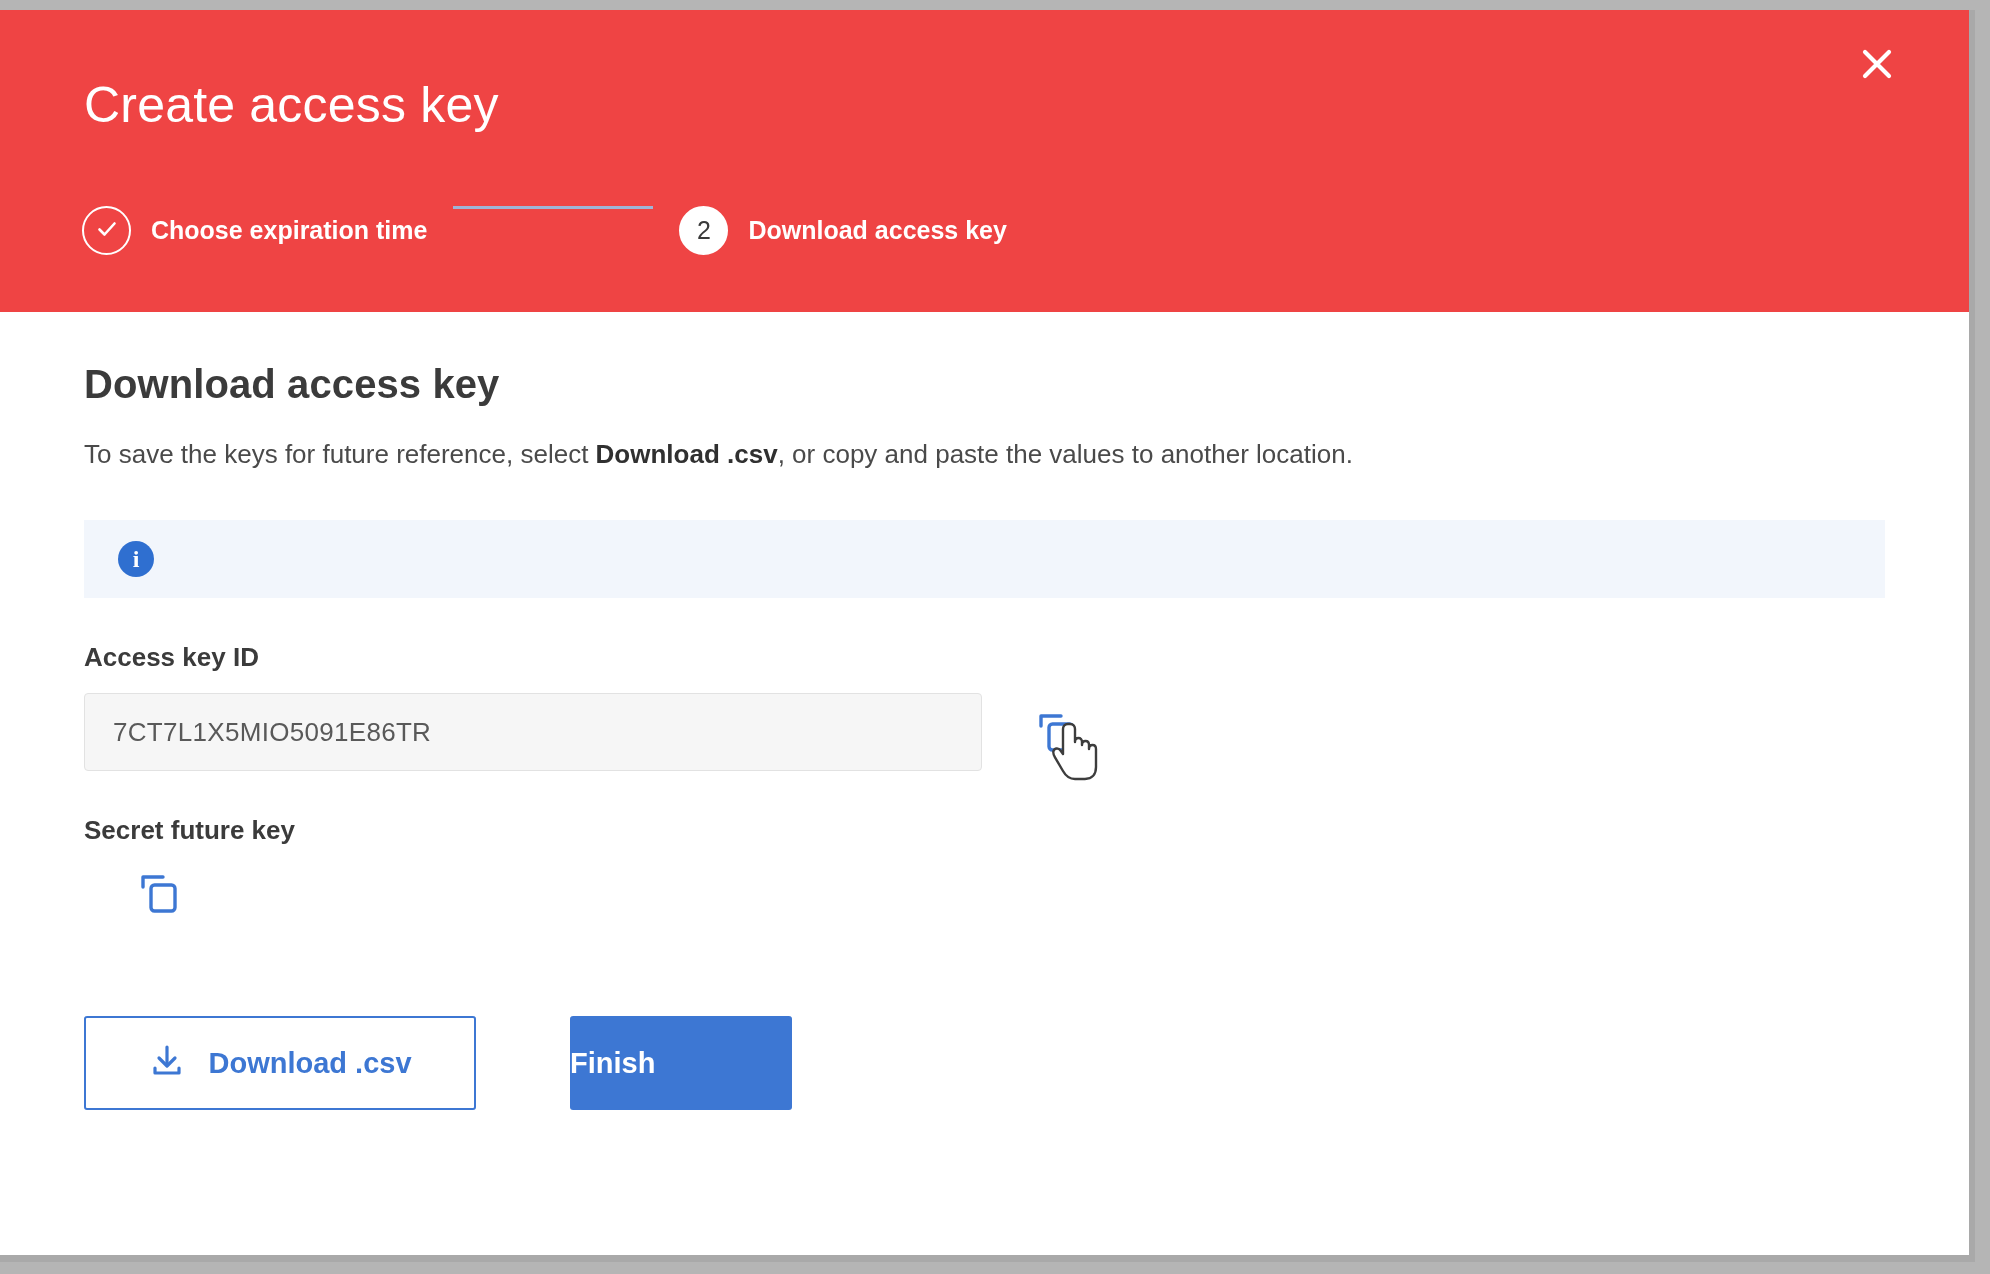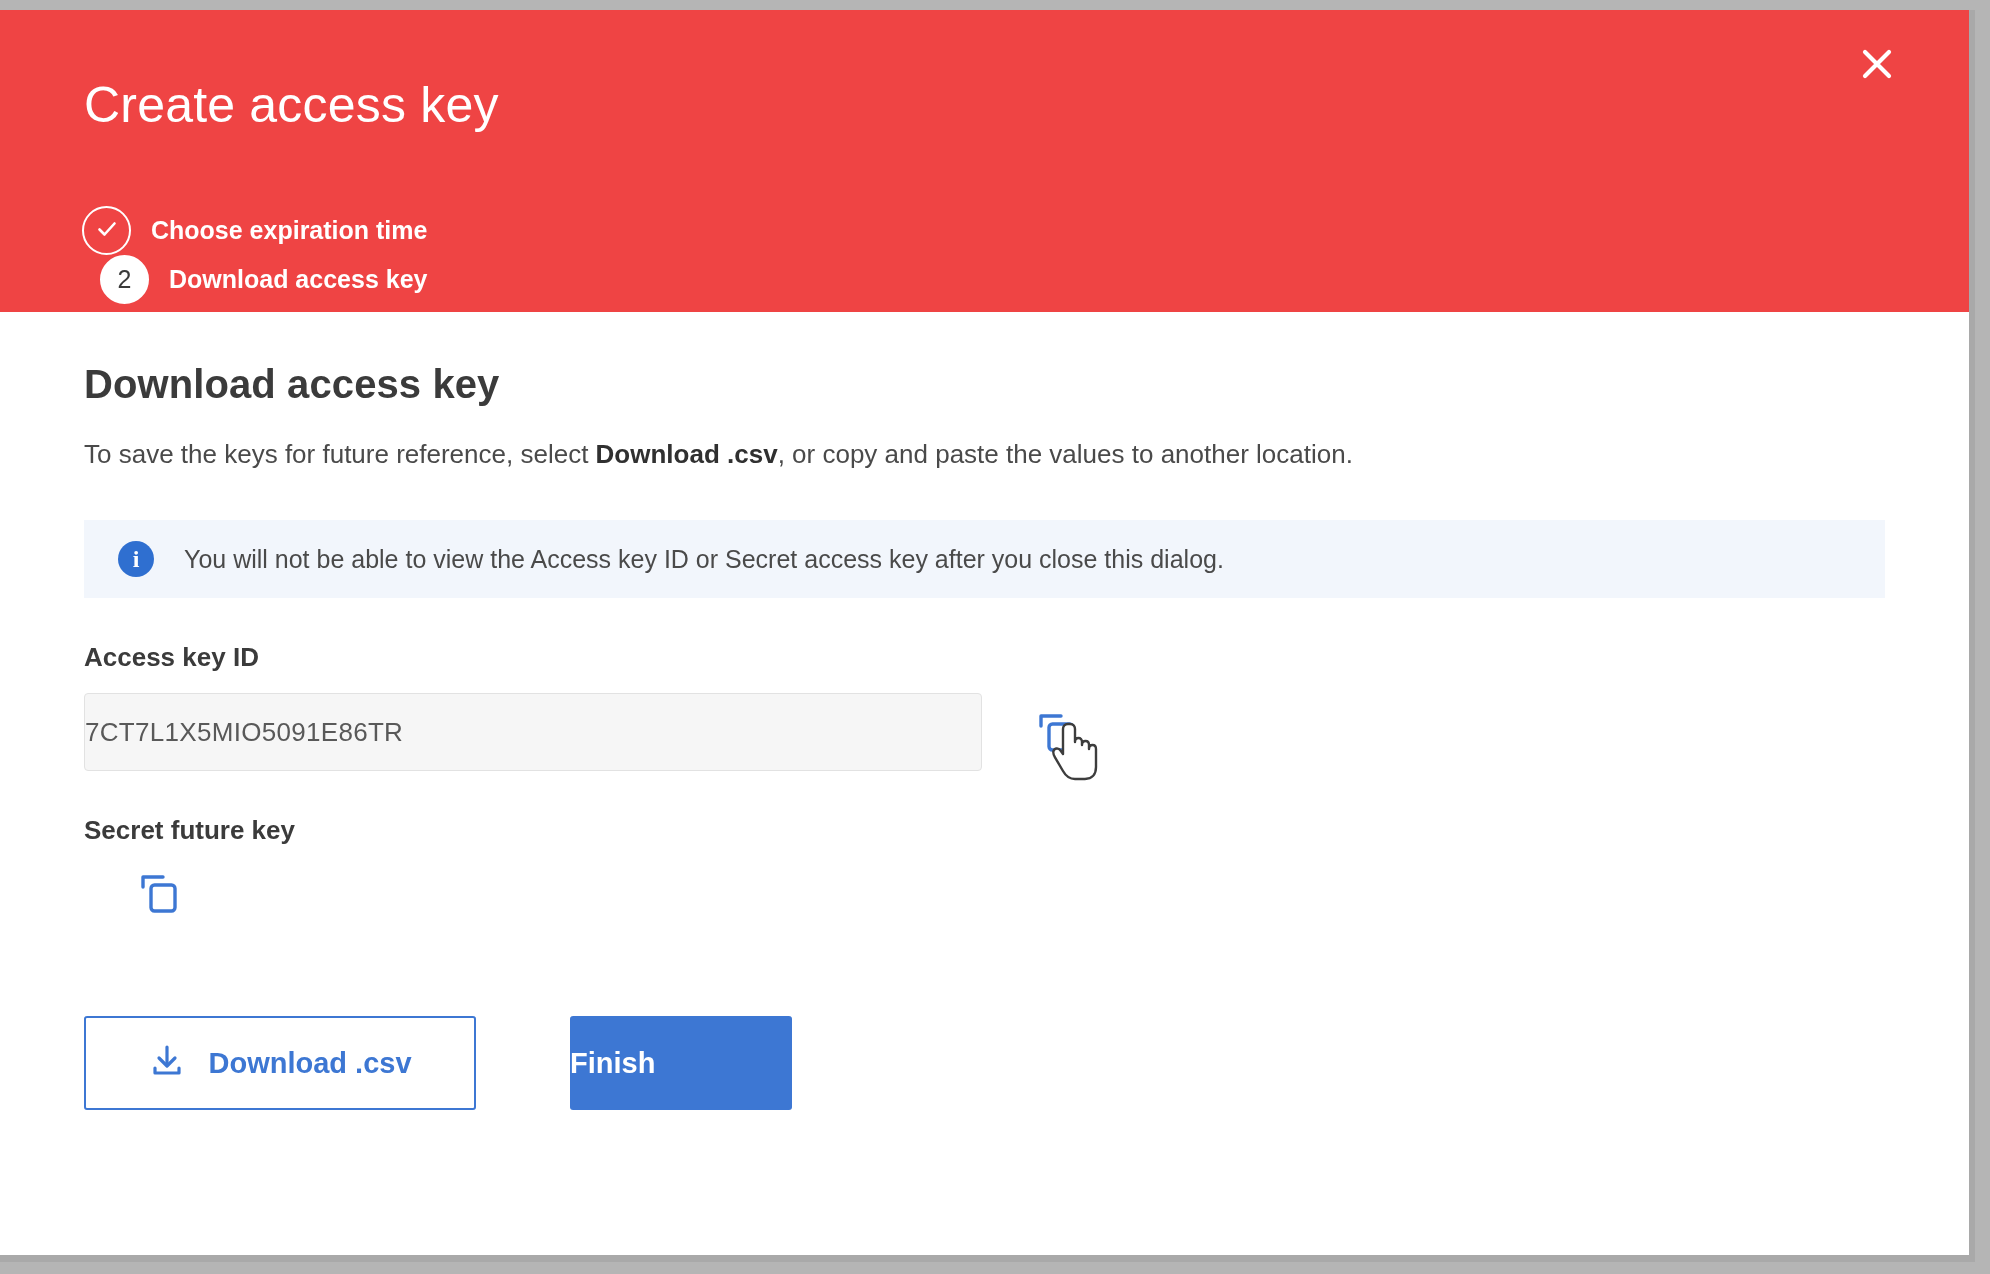--- a/index.html
+++ b/index.html
@@ -66,23 +66,22 @@
     line-height: 1.1;
     white-space: nowrap;
   }
 
   
   .stepper {
     position: absolute;
     left: 82px;
     top: 196px;
     display: flex;
-    align-items: flex-end;
+    align-items: flex-start;
     height: 56px;
-    flex-direction: column;
   }
   .step {
     display: flex;
     align-items: center;
     cursor: pointer;
   }
   .step-marker {
     width: 49px;
     height: 49px;
     border-radius: 50%;
@@ -185,20 +184,21 @@
   }
   .field-input {
     width: 898px;
     height: 78px;
     background: #f6f6f6;
     border: 1.5px solid #e2e2e2;
     border-radius: 4px;
     box-sizing: border-box;
     display: flex;
     align-items: center;
+    padding-left: 28px;
     font-size: 26px;
     color: #595959;
     letter-spacing: 0.3px;
     overflow: hidden;
     white-space: nowrap;
   }
   .copy-btn {
     position: relative;
     margin-left: 48px;
     width: 54px;
@@ -311,21 +311,20 @@
     <div class="modal-body">
 
       <h2 class="section-title">Download access key</h2>
 
       <p class="section-desc"><span>To save the keys for future reference, select </span><b>Download .csv</b><span>, or copy and paste the values to another location.</span></p>
 
       <div class="alert">
         <div class="alert-icon">
           <span>i</span>
         </div>
-        <div class="alert-text">You will not be able to view the Access key ID or Secret access key after you close this dialog.</div>
       </div>
 
       <div class="field-block">
         <div class="field-label">Access key ID</div>
         <div class="field-row">
           <div class="field-input">7CT7L1X5MIO5091E86TR</div>
           <div class="copy-btn">
             <span>
               <svg width="46" height="46" viewBox="0 0 46 46" aria-hidden="true">
                 <path d="M7 17 L7 7 L27 7" stroke="#3d77d3" stroke-width="3.4" fill="none" stroke-linecap="round" stroke-linejoin="round"></path>

